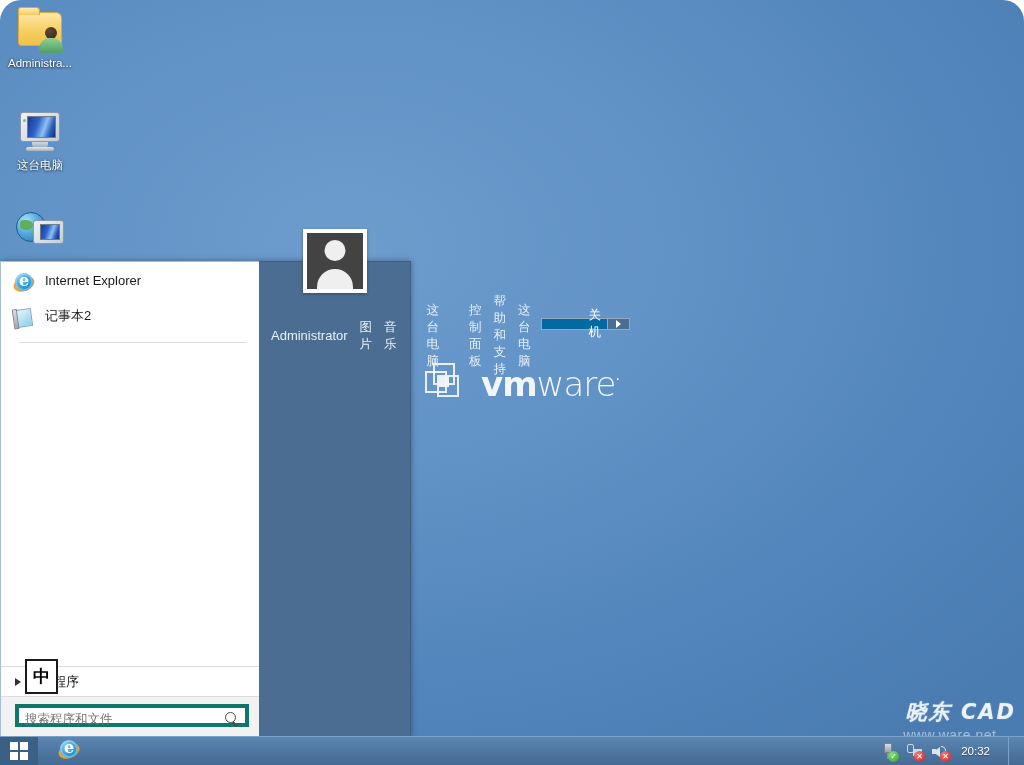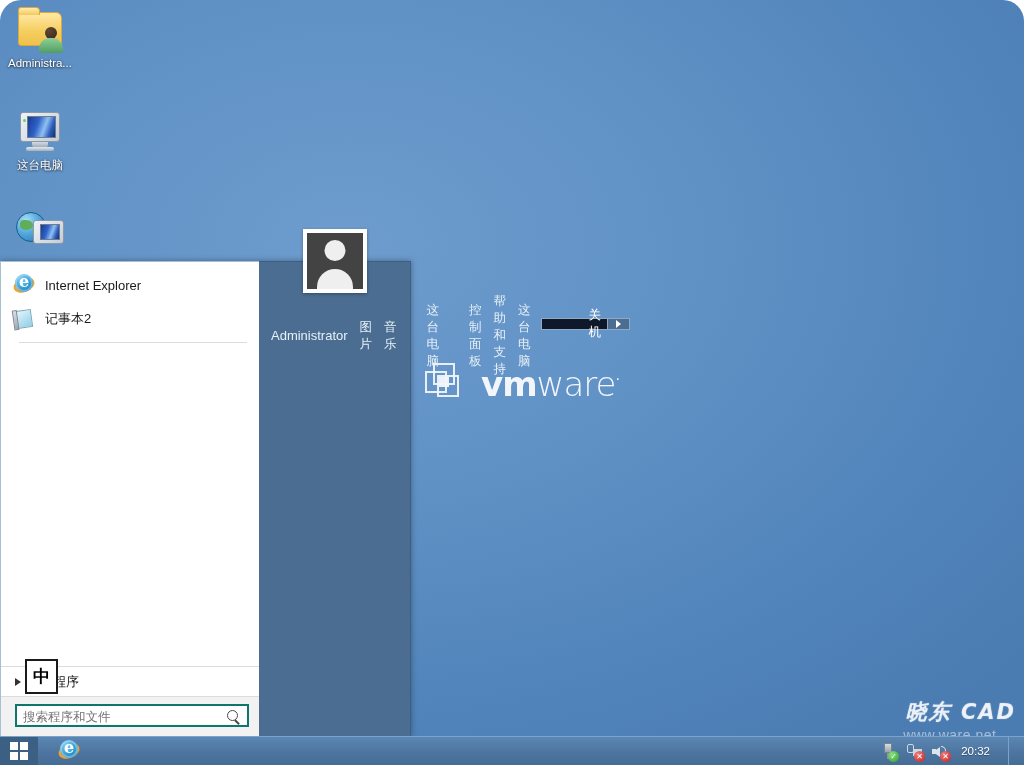--- a/index.html
+++ b/index.html
@@ -92,30 +92,30 @@
     display:flex;
     box-shadow: 0 0 6px rgba(0,0,0,.35);
   }
   #sm-left {
     width:259px; background:#ffffff;
     border:1px solid #a8bed4; border-right:none;
     display:flex; flex-direction:column;
     position:relative;
   }
   .pin-list { padding:6px 0 0 0; }
-  .pin-item { display:flex; align-items:center; gap:10px; padding:5px 10px 5px 12px; height:34px;
+  .pin-item { display:flex; gap:10px; padding:5px 10px 5px 12px; height:34px;
       font-size:13px; color:#1b1b1b; }
   .pin-item .lbl { white-space:nowrap; }
   .sep { height:1px; background:#dcdcdc; margin:6px 12px 0 18px; }
   .filler { flex:1; }
   .allprog { border-top:1px solid #dcdcdc; height:30px; display:flex; align-items:center;
       padding-left:14px; gap:6px; font-size:13px; color:#1b1b1b; position:relative;}
   .allprog .tri { width:0;height:0;border-left:6px solid #333;border-top:4px solid transparent;border-bottom:4px solid transparent;}
   .searchrow { background:#f2f2f2; border-top:1px solid #dcdcdc; padding:7px 10px 9px 14px; }
-  .searchbox { position:relative; height:23px; background:#fff; border:2px solid #0f766e; }
+  .searchbox { position:relative; height:23px; background:#fff; border:4px solid #0f766e; }
   .searchbox input {
       position:absolute; left:6px; top:0; right:26px; height:21px; border:none; outline:none;
       font-size:12.5px; color:#2a2a2a; background:transparent;
       font-family:"Liberation Sans", sans-serif;
   }
   .searchbox .mag { position:absolute; right:6px; top:3px; width:15px; height:15px; }
   .searchbox .mag:before { content:""; position:absolute; left:1px; top:1px; width:9px; height:9px;
       border:1.6px solid #4a4a4a; border-radius:50%;}
   .searchbox .mag:after { content:""; position:absolute; left:9px; top:10px; width:6px; height:1.6px;
       background:#4a4a4a; transform:rotate(45deg); transform-origin:left center;}
@@ -151,21 +151,21 @@
   .avatar .pic { width:100%; height:100%; background:#434343; position:relative; overflow:hidden;}
   .avatar .pic .h { position:absolute; left:50%; transform:translateX(-50%); top:7px;
       width:21px; height:21px; border-radius:50%; background:#efefef;}
   .avatar .pic .b { position:absolute; left:50%; transform:translateX(-50%); bottom:-10px;
       width:36px; height:30px; border-radius:18px 18px 0 0; background:#efefef;}
   .r-item { color:#e7f0f7; font-size:12.5px; padding:0 0 0 12px; height:35px; display:flex; align-items:center; }
   .r-item.user { font-size:13px; }
   .r-sep { height:1px; background:rgba(255,255,255,.22); margin:3px 8px 3px 10px; }
   .r-filler { flex:1; }
   .shutdown { padding:0 0 11px 10px; display:flex; align-items:stretch; height:23px; margin-bottom:12px;}
-  .sd-main { width:67px; border:1px solid #8fa9c2; background:#0f172a; color:#fff; font-size:12.5px;
+  .sd-main { width:67px; border:1px solid #8fa9c2; background:#0369a1; color:#fff; font-size:12.5px;
       display:flex; align-items:center; justify-content:center;padding-left:47px; }
   .sd-arrow { width:22px; border:1px solid #8fa9c2; border-left:none; background:#4a6d91;
       display:flex; align-items:center; justify-content:center; }
   .sd-arrow .t { width:0;height:0;border-left:5px solid #fff;border-top:4px solid transparent;border-bottom:4px solid transparent;}
 
   
   #ime {
     position:absolute; left:25px; top:659px; width:33px; height:35px;
     background:#fff; border:2px solid #1a1a1a; z-index:30;
     display:flex; align-items:center; justify-content:center;

